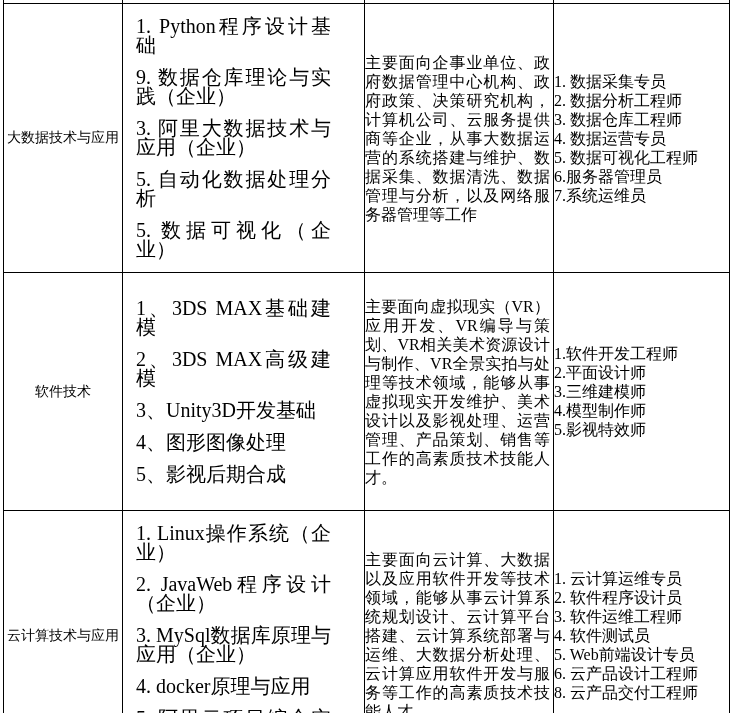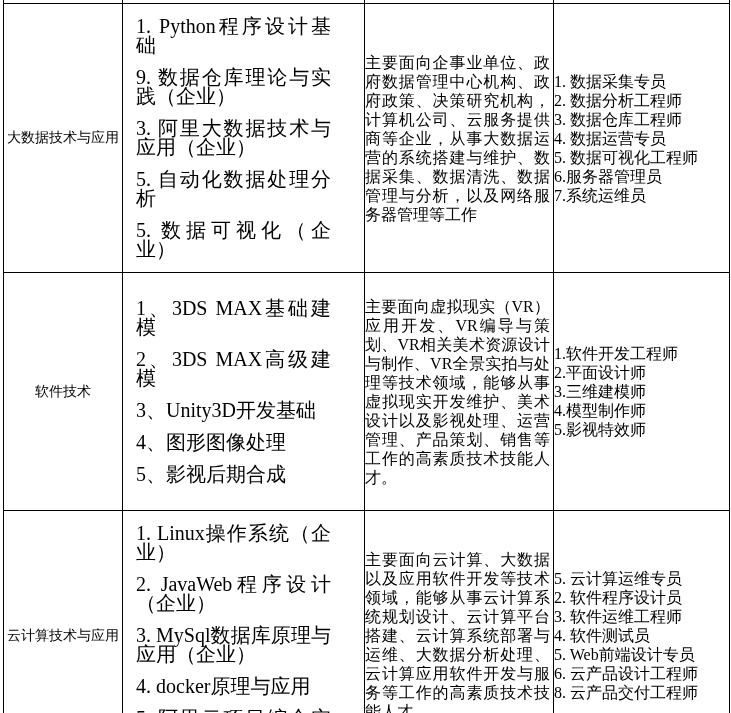--- a/index.html
+++ b/index.html
@@ -156,21 +156,21 @@
           <p>3. MySql数据库原理与应用（企业）</p>
           <p>4. docker原理与应用</p>
           <p>5. 阿里云项目综合实践（企业）</p>
         </div>
       </td>
       <td class="cell-desc">
         <div class="desc">主要面向云计算、大数据以及应用软件开发等技术领域，能够从事云计算系统规划设计、云计算平台搭建、云计算系统部署与运维、大数据分析处理、云计算应用软件开发与服务等工作的高素质技术技能人才。</div>
       </td>
       <td class="cell-jobs">
         <div class="jobs-list">
-          <p>5. 云计算运维专员</p>
+          <p>1. 云计算运维专员</p>
           <p>2. 软件程序设计员</p>
           <p>3. 软件运维工程师</p>
           <p>4. 软件测试员</p>
           <p>5. Web前端设计专员</p>
           <p>6. 云产品设计工程师</p>
           <p>8. 云产品交付工程师</p>
         </div>
       </td>
     </tr>
 

